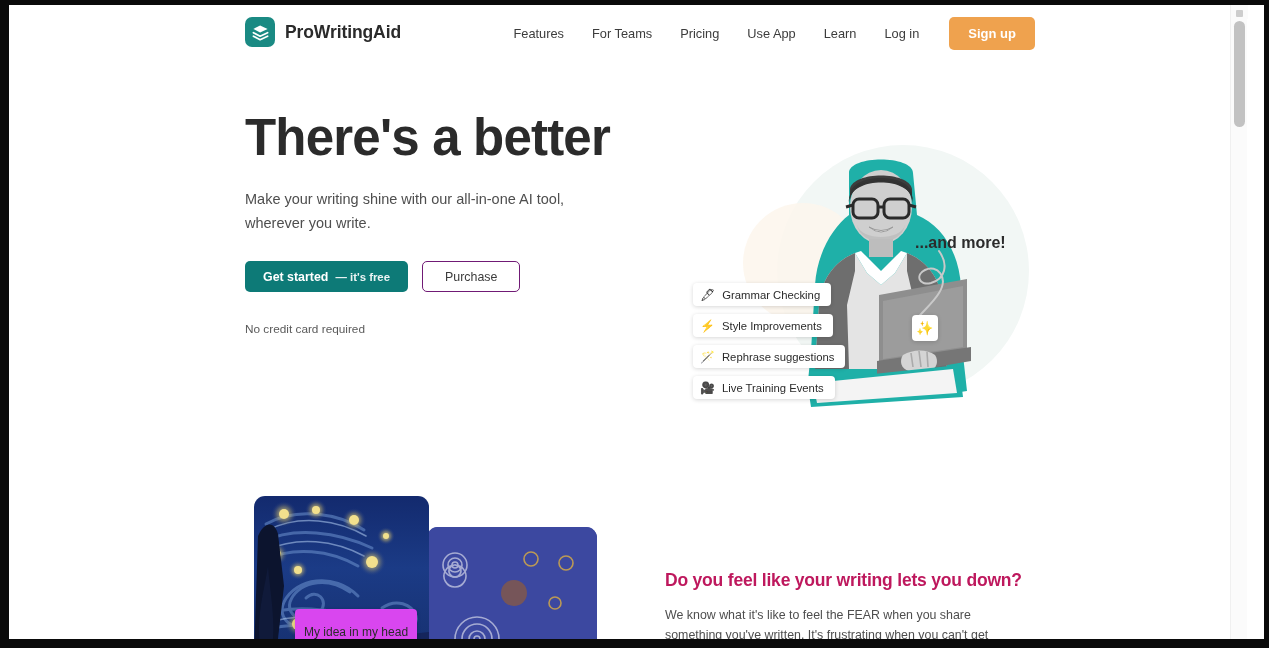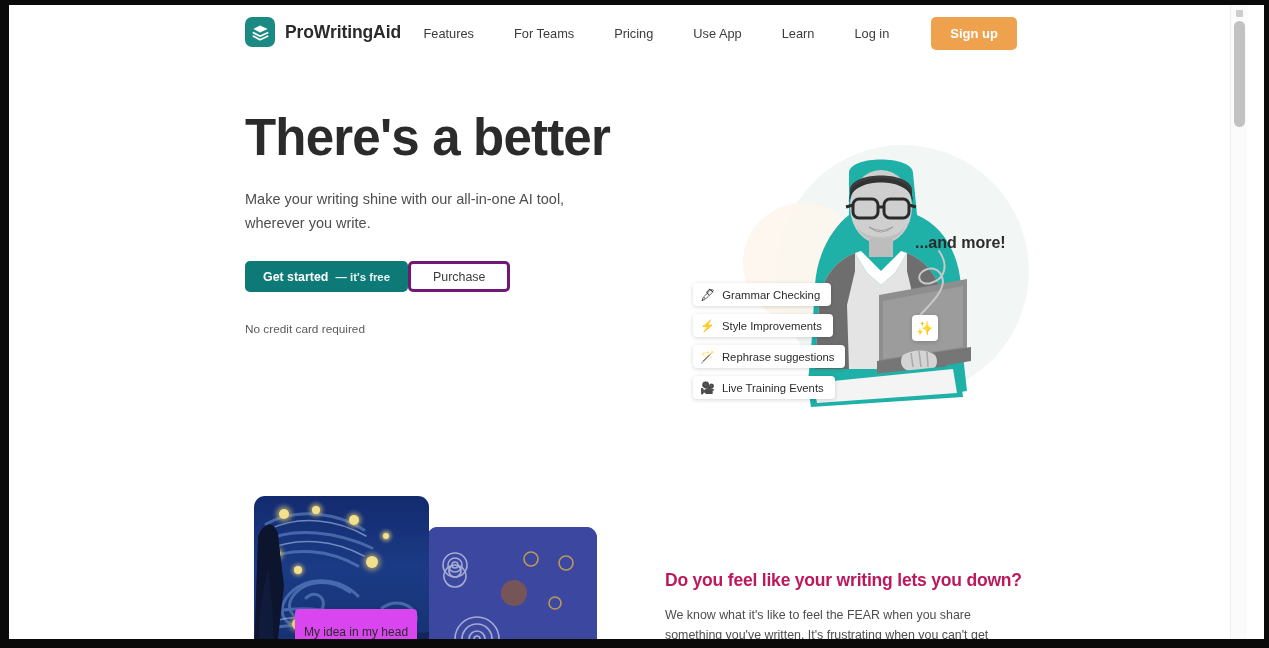--- a/index.html
+++ b/index.html
@@ -124,25 +124,25 @@
   .brand-name {
     font-size: 17.5px;
     font-weight: bold;
     color: #2b2b2b;
     letter-spacing: -0.1px;
     white-space: nowrap;
   }
 
   .main-nav {
     position: absolute;
-    right: 230px; top: 0;
+    right: 212px; top: 0;
     height: 57px;
     display: flex;
     align-items: center;
-    gap: 16px;
+    gap: 4px;
   }
   .nav-link {
     font-size: 12.8px;
     color: #3c3c3c;
     padding: 6px 12px;
     white-space: nowrap;
     cursor: pointer;
     text-decoration: none;
   }
   .btn-signup {
@@ -183,20 +183,21 @@
     margin-top: 22px;
     font-size: 14.5px;
     line-height: 1.62;
     color: #4e4e4e;
     max-width: 325px;
   }
   .hero-actions {
     margin-top: 26px;
     display: flex;
     align-items: center;
+    gap: 14px;
   }
   .btn-getstarted {
     background: #0d7a77;
     color: #ffffff;
     border: none;
     border-radius: 5px;
     padding: 0 18px;
     height: 31px;
     font-size: 12.4px;
     font-weight: bold;
@@ -208,21 +209,21 @@
     white-space: nowrap;
   }
   .btn-getstarted .sub {
     font-weight: bold;
     font-size: 11.4px;
     opacity: 0.92;
   }
   .btn-purchase {
     background: #ffffff;
     color: #3c3c3c;
-    border: 3px solid #701a75;
+    border: 1px solid #701a75;
     border-radius: 5px;
     padding: 0 22px;
     height: 31px;
     font-size: 12.4px;
     cursor: pointer;
     font-family: "Liberation Sans", sans-serif;
     white-space: nowrap;
   }
   .hero-note {
     margin-top: 30px;

